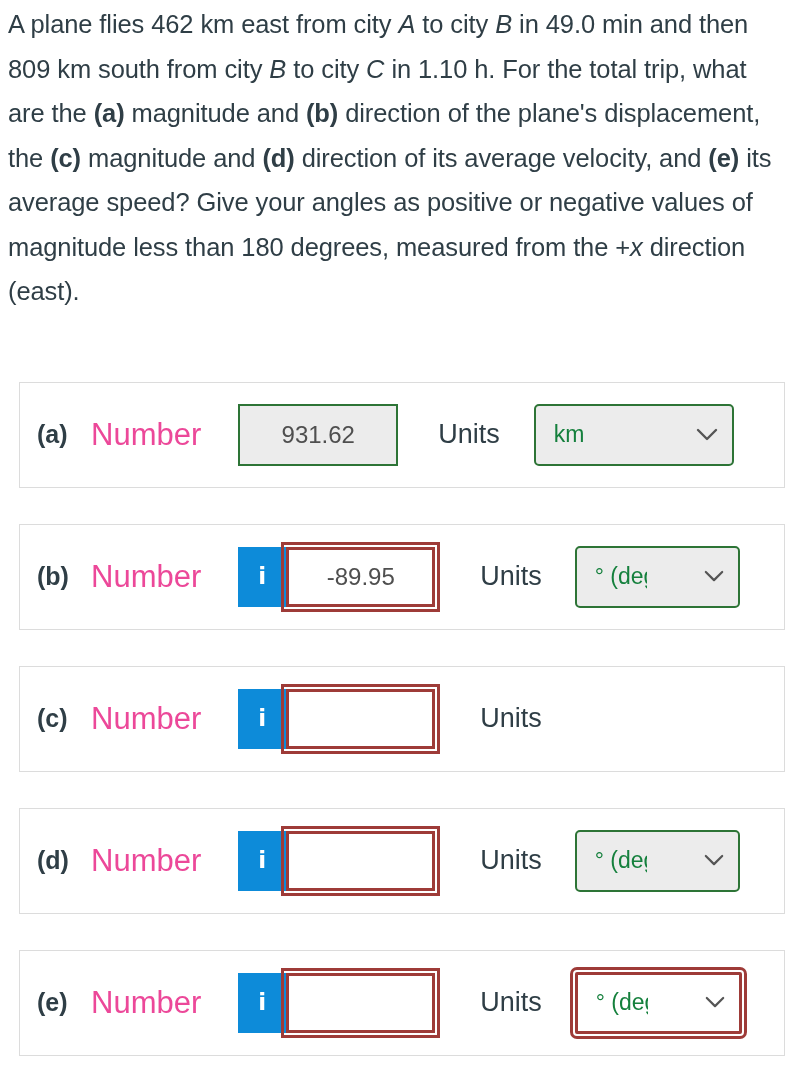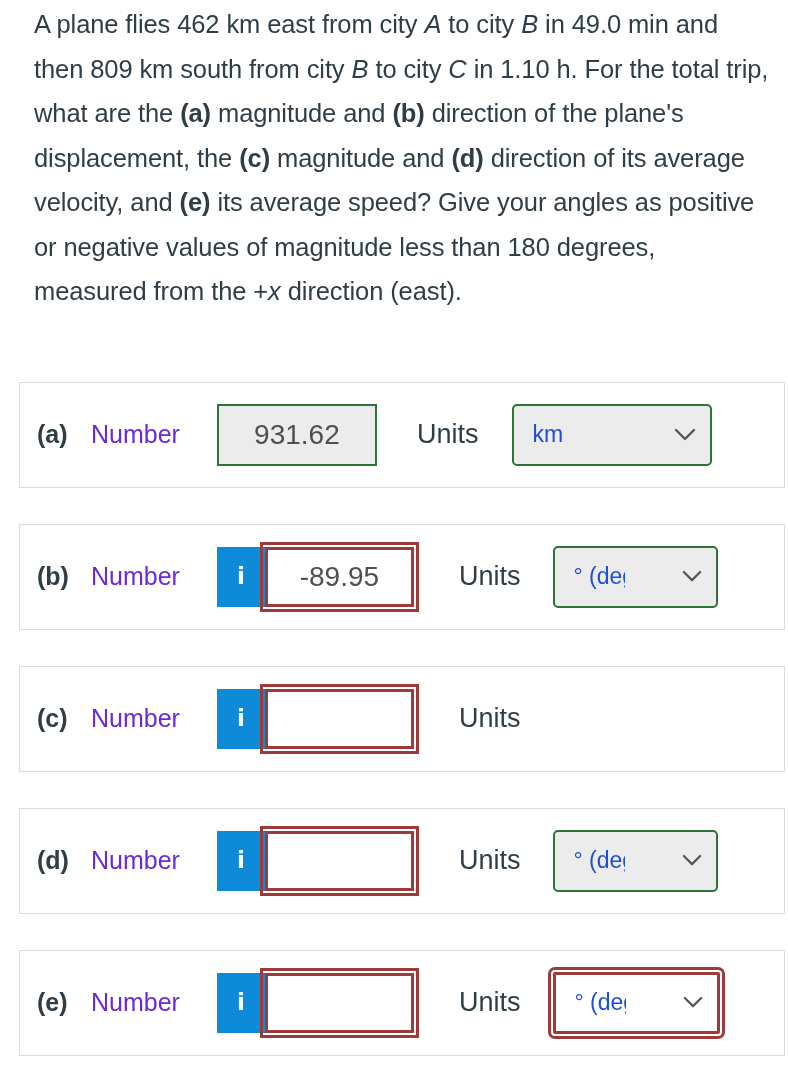--- a/index.html
+++ b/index.html
@@ -10,21 +10,21 @@
   body {
     width: 788px;
     height: 1090px;
     font-family: "Liberation Sans", sans-serif;
     color: #2f3e46;
     overflow: hidden;
   }
 
   
   .question {
-    padding: 0 14px 0 34px;
+    padding: 0 14px 0 8px;
     font-size: 25.5px;
     line-height: 44.5px;
     color: #2f3e46;
     letter-spacing: -0.1px;
     padding-top: 2px;
   }
   .question .b { font-weight: bold; }
   .question .it { font-style: italic; }
 
   
@@ -45,22 +45,22 @@
   }
 
   .tag {
     font-size: 25px;
     font-weight: bold;
     color: #2f3e46;
     width: 54px;
     flex: 0 0 auto;
   }
   .lbl-number {
-    font-size: 25px;
-    color: #6d28d9;
+    font-size: 31px;
+    color: #ec4899;
     flex: 0 0 auto;
   }
   .lbl-units {
     font-size: 27px;
     color: #2f3e46;
     flex: 0 0 auto;
   }
 
   
   .gap-a-1 { width: 37px; flex: 0 0 auto; }
@@ -99,21 +99,21 @@
     font-style: normal;
     line-height: 1;
   }
 
   .input-box {
     box-sizing: border-box;
     height: 60px;
     display: flex;
     align-items: center;
     justify-content: center;
-    font-size: 28px;
+    font-size: 24px;
     color: #4f4f4f;
     background: #ffffff;
     flex: 0 0 auto;
   }
   
   .input-box.ok {
     width: 160px;
     height: 62px;
     border: 2px solid #2d7436;
     background: #ececec;
@@ -129,21 +129,21 @@
 
   
   .select {
     box-sizing: border-box;
     height: 62px;
     display: flex;
     align-items: center;
     justify-content: space-between;
     padding: 0 14px 0 18px;
     font-size: 23px;
-    color: #1d4ed8;
+    color: #15803d;
     border-radius: 5px;
     flex: 0 0 auto;
     cursor: pointer;
     overflow: hidden;
     white-space: nowrap;
     gap: 47px;
   }
   .select.ok {
     border: 2px solid #2d7436;
     background: #ececec;

